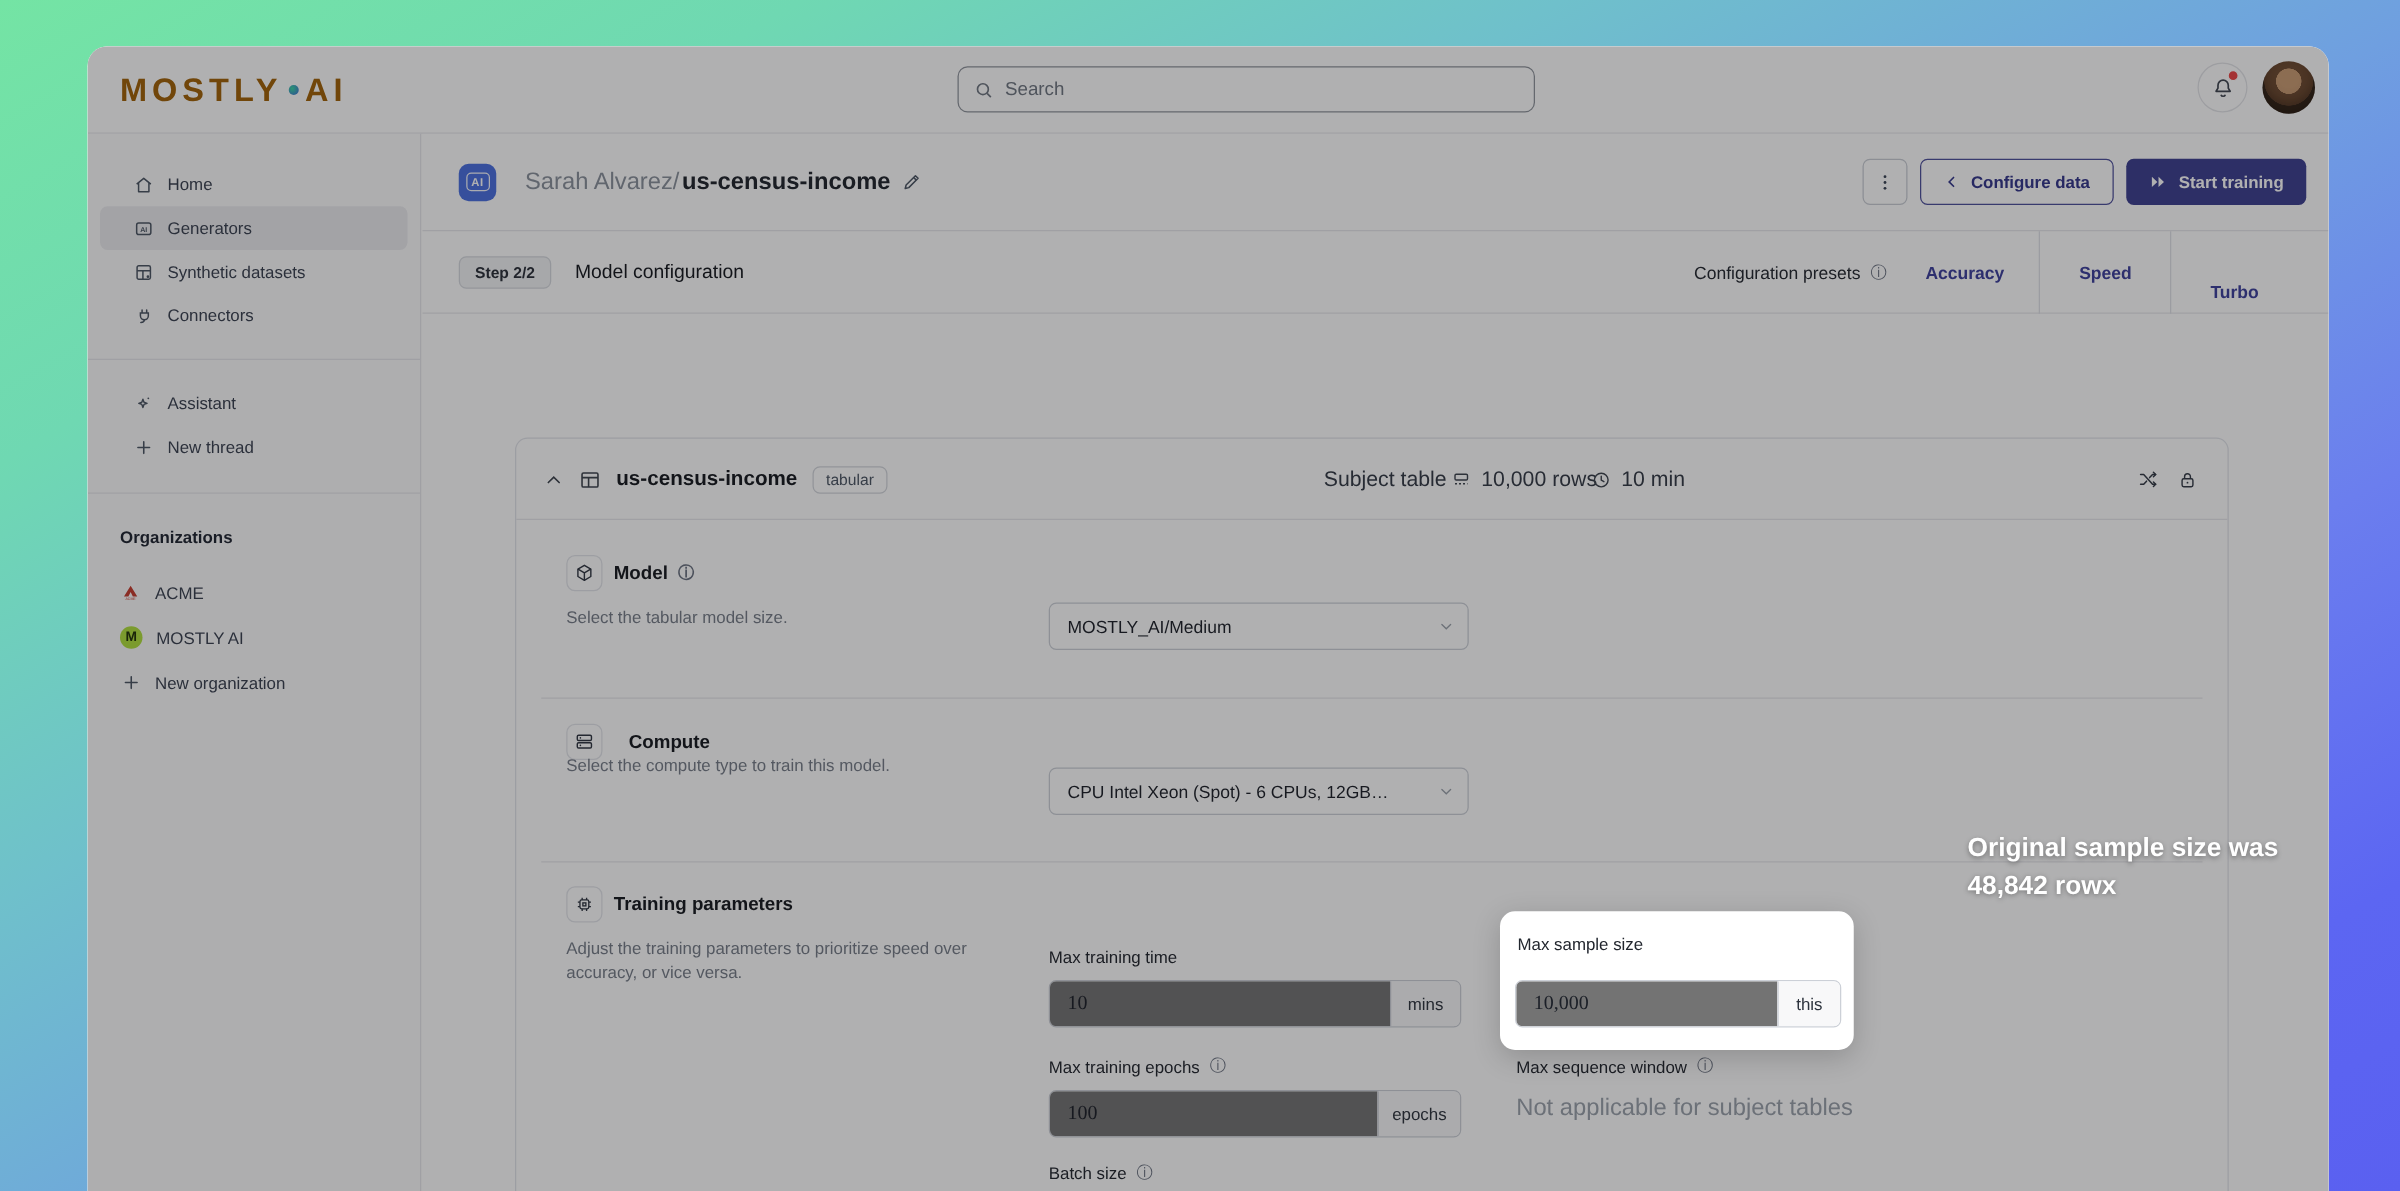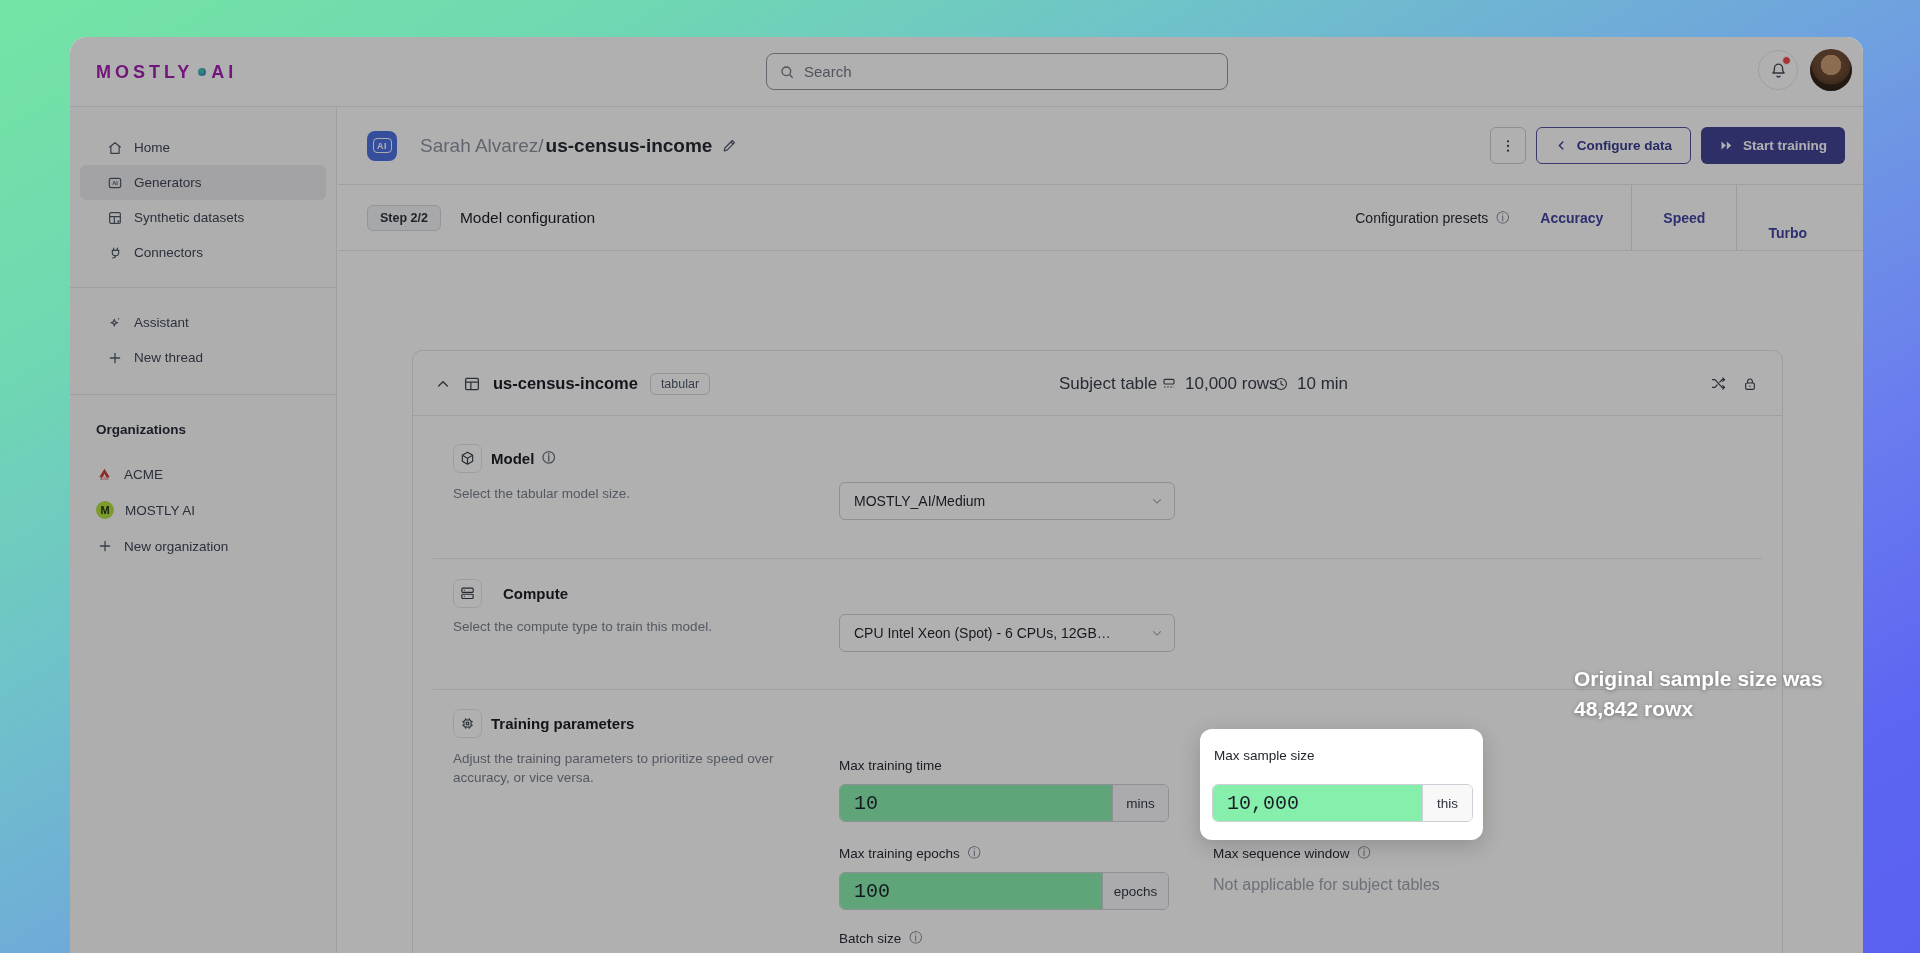--- a/index.html
+++ b/index.html
@@ -10,21 +10,21 @@
 
   
   .app { position:absolute; left:70px; top:37px; width:1793px; height:916px;
     background:#ffffff; border-radius:16px 16px 0 0; overflow:hidden; }
   .dim { position:absolute; inset:0; background:rgba(15,15,18,0.33); z-index:50; pointer-events:none; }
 
   
   .topbar { position:absolute; left:0; top:0; width:1793px; height:70px; background:#fff;
     border-bottom:1px solid #e7e8ec; }
   .logo { position:absolute; left:26px; top:0; height:70px; display:flex; align-items:center;
-    font-weight:800; font-size:18px; letter-spacing:4px; color:#a21caf; }
+    font-weight:800; font-size:26px; letter-spacing:4px; color:#a16207; }
   .logo-dot { display:inline-block; width:8px; height:8px; border-radius:50%;
     background:radial-gradient(circle at 35% 35%, #39d6a4, #3f6bd8); margin:0 5px; }
   .search { position:absolute; left:696px; top:16px; width:462px; height:37px;
     border:1.5px solid #8f949c; border-radius:8px; display:flex; align-items:center;
     padding:0 12px; background:#fff; color:#6b7280; }
   .search input { border:0; outline:0; background:transparent; font-size:15px; width:100%;
     font-family:"Liberation Sans", sans-serif; color:#374151; margin-left:9px; }
   .search input::placeholder { color:#6f7680; }
   .bellbtn { position:absolute; left:1688px; top:13px; width:40px; height:40px; border-radius:50%;
     border:1px solid #e3e4e8; display:flex; align-items:center; justify-content:center; color:#3f4550;
@@ -103,25 +103,25 @@
   .sec-desc { position:absolute; font-size:13.5px; color:#767d88; line-height:19px; }
   .hr { position:absolute; left:20px; right:20px; height:1px; background:#e7e8ec; }
 
   .dd { position:absolute; height:38px; border:1px solid #ccd0d7; border-radius:6px; background:#fff;
     display:flex; align-items:center; padding:0 30px 0 14px; font-size:14px; color:#1b1f27; cursor:pointer; }
   .dd .ddch { position:absolute; right:10px; color:#9aa1ab; }
 
   .flabel { position:absolute; height:16px; font-size:13.5px; color:#22262e; display:flex; align-items:center; }
   .fgroup { position:absolute; height:38px; display:flex; border:1px solid #ccd0d7; border-radius:6px;
     overflow:hidden; background:#fff; }
-  .fgroup input { border:0; outline:0; flex:1; padding:0 14px; font-size:20px; color:#1b1f27;
-    font-family:Liberation Mono, monospace; min-width:0; background:#86efac; }
+  .fgroup input { border:0; outline:0; flex:1; padding:0 14px; font-size:16px; color:#1b1f27;
+    font-family:Liberation Serif, serif; min-width:0; background:#737373; }
   .fsuffix { border-left:1px solid #ccd0d7; background:#f8f8f9; display:flex; align-items:center;
     justify-content:center; font-size:13.5px; color:#2d333d; }
-  .fnote { position:absolute; font-size:16px; color:#9aa1ab; }
+  .fnote { position:absolute; font-size:19px; color:#9aa1ab; }
 
   
   .spot { position:absolute; left:787px; top:378px; width:283px; height:111px; background:#fff;
     border-radius:12px; z-index:60; box-shadow:0 6px 22px rgba(0,0,0,.18); }
   .spot .flabel { left:14px; top:18px; }
   .spot .fgroup { left:12px; top:55px; width:261px; }
 
   .tooltip { position:absolute; left:1574px; top:664px; z-index:70; color:#fff; font-weight:700;
     font-size:21px; line-height:30px; text-shadow:0 1px 4px rgba(0,0,0,.35); white-space:nowrap; }
 
@@ -382,21 +382,21 @@
 
         <div class="icon-box" style="left:40px; top:228px;">
           <svg width="17" height="17" viewBox="0 0 24 24" fill="none" stroke="currentColor" stroke-width="1.6">
               <rect x="4" y="4.5" width="16" height="6" rx="1.5"></rect>
               <rect x="4" y="13" width="16" height="6" rx="1.5"></rect>
               <circle cx="7.5" cy="7.5" r=".9" fill="currentColor" stroke="none"></circle>
               <circle cx="7.5" cy="16" r=".9" fill="currentColor" stroke="none"></circle>
             </svg>
         </div>
         <div class="sec-title" style="left:90px; top:232px;">Compute</div>
-        <div class="sec-desc" style="left:40px; top:266px;">Select the compute type to train this model.</div>
+        <div class="sec-desc" style="left:40px; top:252px;">Select the compute type to train this model.</div>
         <div class="dd" style="left:426px; top:263px; width:336px;">
           <span>CPU Intel Xeon (Spot) - 6 CPUs, 12GB…</span>
           <span class="ddch">
             <svg width="14" height="14" viewBox="0 0 24 24" fill="none" stroke="currentColor" stroke-width="1.8" stroke-linecap="round">
                 <path d="M6 9.5l6 6 6-6"></path>
               </svg>
           </span>
         </div>
 
         <div class="hr" style="top:338px;"></div>

